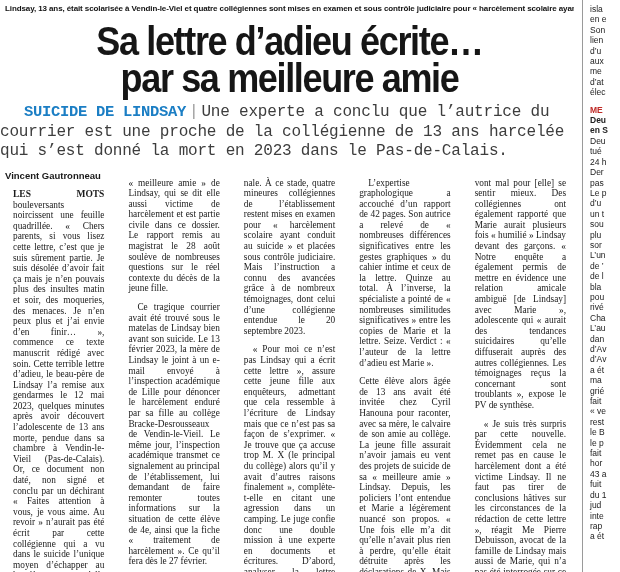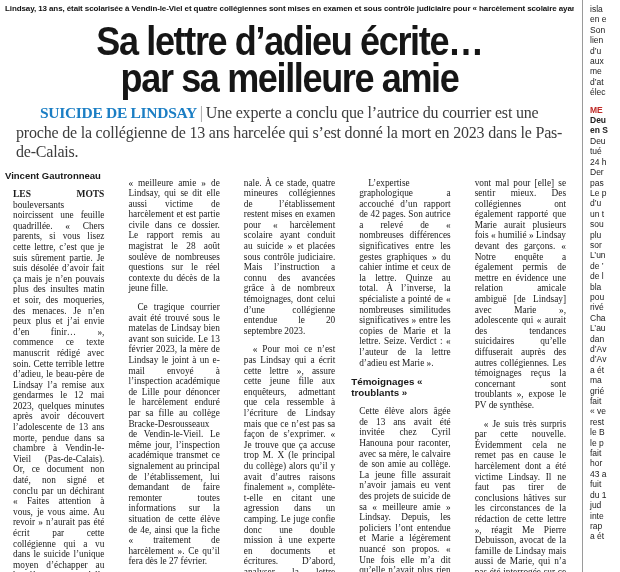--- a/index.html
+++ b/index.html
@@ -19,22 +19,22 @@
     white-space:nowrap;overflow:hidden;color:#111;
   }
   .headline{
     margin:10px 0 6px 0;text-align:center;
     font-family:"Liberation Sans",sans-serif;
     font-weight:bold;font-size:40px;line-height:37px;
     letter-spacing:-1.5px;color:#161616;
     transform:scaleX(0.9);transform-origin:50% 50%;
   }
   .deck{
-    margin:6px 8px 8px 16px;text-indent:24px;
-    font-family:Liberation Serif, serif;
+    margin:6px 8px 8px 0;text-indent:24px;
+    font-family:Liberation Mono, monospace;
     font-size:16px;line-height:19.5px;color:#3d3d3d;
     letter-spacing:-0.2px;text-align:left;
   }
   .kicker{
     color:var(--kicker-blue,#1b7ec4);font-weight:bold;
     font-size:15.5px;letter-spacing:-0.3px;
   }
   .ksep{color:#9a9a9a;font-weight:normal;padding:0 3px;}
   .columns{
     display:flex;gap:8px;margin:4px 5px 0 5px;
@@ -97,21 +97,20 @@
         <p>« meilleure amie » de Lindsay, qui se dit elle aussi victime de harcèlement et est partie civile dans ce dossier. Le rapport remis au magistrat le 28 août soulève de nombreuses questions sur le réel contexte du décès de la jeune fille.</p>
         <p class="indent">Ce tragique courrier avait été trouvé sous le matelas de Lindsay bien avant son suicide. Le 13 février 2023, la mère de Lindsay le joint à un e-mail envoyé à l’inspection académique de Lille pour dénoncer le harcèlement enduré par sa fille au collège Bracke-Desrousseaux de Vendin-le-Vieil. Le même jour, l’inspection académique transmet ce signalement au principal de l’établissement, lui demandant de faire remonter toutes informations sur la situation de cette élève de 4e, ainsi que la fiche « traitement de harcèlement ». Ce qu’il fera dès le 27 février.</p>
         <p>Dévoilée publiquement par la famille de Lindsay après son suicide, cette lettre, qui met notamment en cause le principal — « Je ne pouvais même pas me confier au directeur [...] il ne voulait rien entendre » — suscite alors une émotion immense. L’affaire Lindsay devient le nouveau symbole du harcèlement scolaire et de l’incurie de l’Éducation natio-</p>
       </div>
       <div class="col">
         <p>nale. À ce stade, quatre mineures collégiennes de l’établissement restent mises en examen pour « harcèlement scolaire ayant conduit au suicide » et placées sous contrôle judiciaire. Mais l’instruction a connu des avancées grâce à de nombreux témoignages, dont celui d’une collégienne entendue le 20 septembre 2023.</p>
         <p class="indent">« Pour moi ce n’est pas Lindsay qui a écrit cette lettre », assure cette jeune fille aux enquêteurs, admettant que cela ressemble à l’écriture de Lindsay mais que ce n’est pas sa façon de s’exprimer. « Je trouve que ça accuse trop M. X (le principal du collège) alors qu’il y avait d’autres raisons finalement », complète-t-elle en citant une agression dans un camping. Le juge confie donc une double mission à une experte en documents et écritures. D’abord, analyser la lettre d’adieu attribuée à Lindsay et la comparer aux confessions de la jeune fille dans un cahier intitulé : « Je ne comprends pas pourquoi on ne me comprend pas ». Ensuite, étudier deux copies scolaires rédigées par Marie. Objectif : déterminer laquelle des deux mineures a écrit la lettre poignante et accusatoire pour le principal, qui a même été menacé.</p>
       </div>
       <div class="col">
         <p class="indent">L’expertise graphologique a accouché d’un rapport de 42 pages. Son autrice a relevé de « nombreuses différences significatives entre les gestes graphiques » du cahier intime et ceux de la lettre. Quinze au total. À l’inverse, la spécialiste a pointé de « nombreuses similitudes significatives » entre les copies de Marie et la lettre. Seize. Verdict : « l’auteur de la lettre d’adieu est Marie ».</p>
-        <h3 class="subhead">Témoignages « troublants »</h3>
         <p>Cette élève alors âgée de 13 ans avait été invitée chez Cyril Hanouna pour raconter, avec sa mère, le calvaire de son amie au collège. La jeune fille assurait n’avoir jamais eu vent des projets de suicide de sa « meilleure amie » Lindsay. Depuis, les policiers l’ont entendue et Marie a légèrement nuancé son propos. « Une fois elle m’a dit qu’elle n’avait plus rien à perdre, qu’elle était détruite après les déclarations de X. Mais je n’ai pas pensé à ça (au suicide) », a indiqué Marie, le 17 mai.</p>
         <p class="indent">Les enquêteurs ont par ailleurs auditionné de nombreuses personnes sur les relations entre les deux collégiennes. Selon nos informations, plusieurs témoins ont mis en avant un « comportement particulier » de Marie : s’entourer de personnes qui</p>
       </div>
       <div class="col">
         <p>vont mal pour [elle] se sentir mieux. Des collégiennes ont également rapporté que Marie aurait plusieurs fois « humilié » Lindsay devant des garçons. « Notre enquête a également permis de mettre en évidence une relation amicale ambiguë [de Lindsay] avec Marie », adolescente qui « aurait des tendances suicidaires qu’elle diffuserait auprès des autres collégiennes. Les témoignages reçus la concernant sont troublants », expose le PV de synthèse.</p>
         <p class="indent">« Je suis très surpris par cette nouvelle. Évidemment cela ne remet pas en cause le harcèlement dont a été victime Lindsay. Il ne faut pas tirer de conclusions hâtives sur les circonstances de la rédaction de cette lettre », réagit Me Pierre Debuisson, avocat de la famille de Lindsay mais aussi de Marie, qui n’a pas été interrogée sur ce nouvel élément. De son côté, Me Frank Berton, avocat du principal du collège, témoin assisté, souligne : « Mon client a tout fait pour empêcher ce drame et prévenir tout harcèlement. Cette expertise démontre qu’il a été accusé à tort à cause d’une lettre qui a berné tout le monde. Cela rappelle que la présomption d’innocence doit toujours être respectée. »</p>
       </div>
     </div>
 </div>
 

